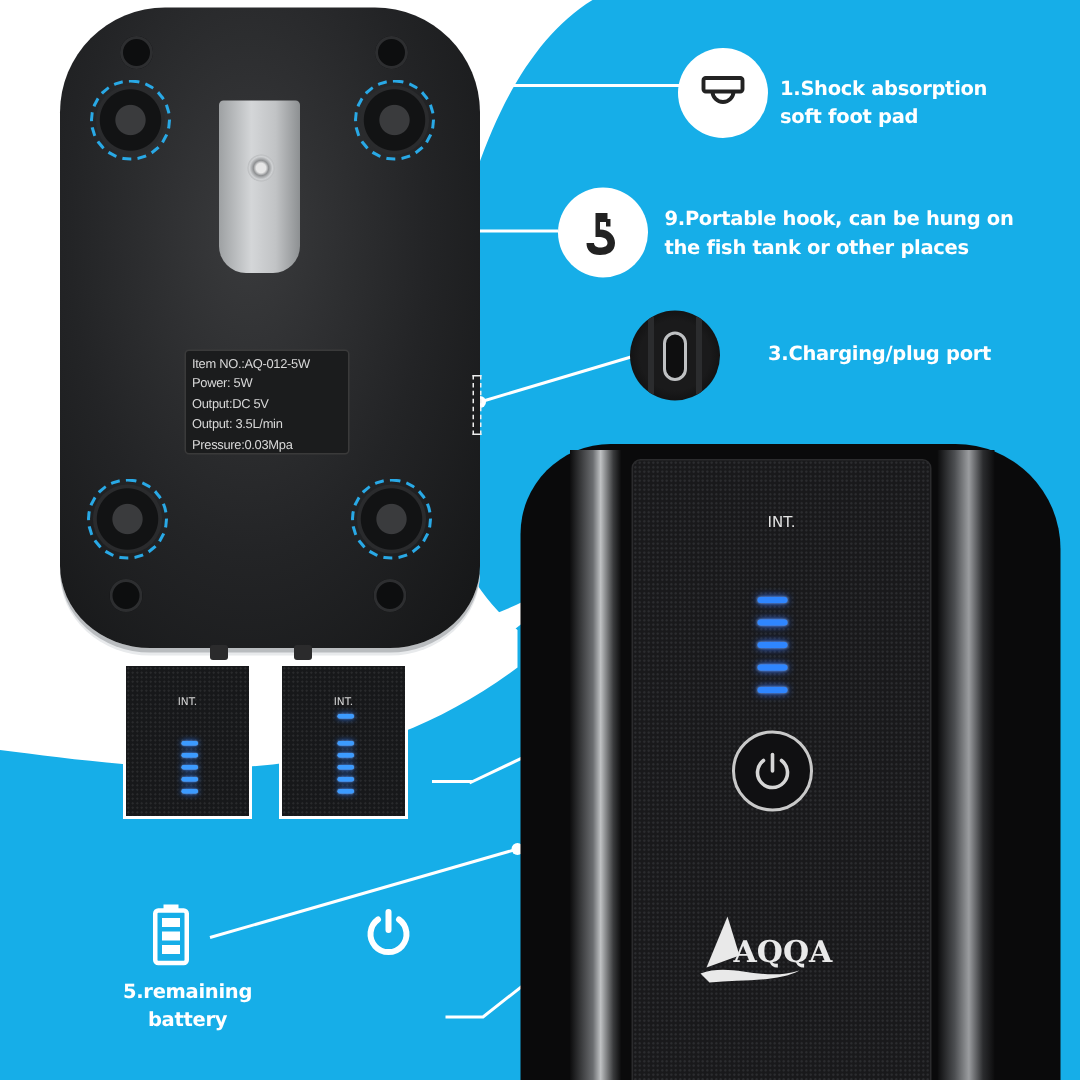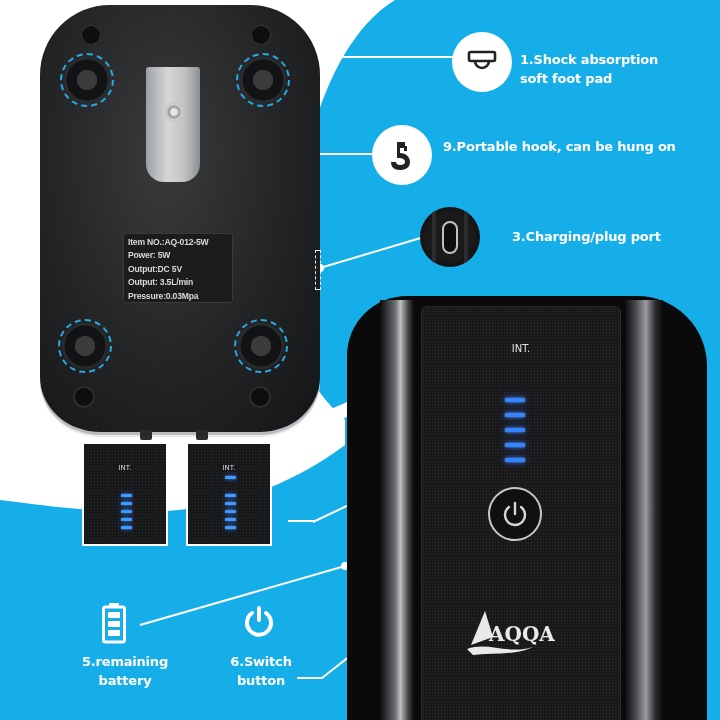--- a/index.html
+++ b/index.html
@@ -11,21 +11,21 @@
   
   .back-device { left: 40px; top: 5px; width: 280px; height: 427px; border-radius: 70px 70px 60px 60px / 70px 70px 55px 55px;
     background: radial-gradient(ellipse at 45% 35%, #3a3b3d 0%, #232426 55%, #141516 100%);
     box-shadow: 0 3px 0 #b9bcbf, 0 5px 0 #e8eaec; }
   .hole { width: 22px; height: 22px; border-radius: 50%; background: #0d0e0f; box-shadow: inset 0 0 0 2px #2d2e30; }
   .foot { width: 46px; height: 46px; border-radius: 50%; background: radial-gradient(circle, #3a3b3d 0 30%, #121314 32% 62%, #2a2b2d 64%); }
   .foot-ring { width: 54px; height: 54px; border-radius: 50%; border: 2px dashed #29a9e6; }
   .clip { left: 146px; top: 67px; width: 54px; height: 115px; background: linear-gradient(90deg,#9ea1a3,#d4d6d8 40%,#c1c3c5 70%,#8d9092); border-radius: 3px 3px 18px 18px; }
   .screw { left: 165px; top: 103px; width: 18px; height: 18px; border-radius: 50%; background: radial-gradient(circle,#e6e6e6 0 25%,#8f9193 40%,#cfd1d3 60%,#7c7e80); }
   .label { left: 123px; top: 233px; width: 110px; height: 70px; background: #1b1c1d; border: 1px solid #3a3a3a; border-radius: 3px; padding: 2px 4px; }
-  .label div { color: #d8d8d8; font-family: "Liberation Sans Narrow","Liberation Sans", sans-serif; font-size: 8.6px; line-height: 13.4px; letter-spacing: -0.2px; white-space: nowrap; font-weight: bold; }
+  .label div { color: #d8d8d8; font-family: "Liberation Sans Narrow","Liberation Sans", sans-serif; font-size: 8.6px; line-height: 13.4px; letter-spacing: -0.2px; white-space: nowrap; }
   .nozzle { width: 12px; height: 10px; background: #2b2b2c; border-radius: 2px; top: 430px; }
 
   
   .panel { top: 442px; width: 86px; height: 104px; background: #17181a; border: 2px solid #fff;
     background-image: radial-gradient(#2a2b2d 0.6px, transparent 0.8px); background-size: 3px 3px; }
   .panel .int { position: absolute; top: 20px; width: 100%; text-align: center; color: #d7d7d7; font-size: 7px; }
   .led { position: absolute; width: 11px; height: 2.5px; border-radius: 2px; background: #3c9bff; box-shadow: 0 0 4px #2f7dff, 0 0 1px #9fd0ff; }
 
   
   .front { left: 347px; top: 296px; width: 360px; height: 440px; border-radius: 60px 70px 0 0; background: #0a0a0b; }
@@ -160,20 +160,21 @@
     <div>soft foot pad</div>
   </div>
 
   <div class="abs bubble" style="left:372px;top:125px">
     <svg width="26" height="32" viewBox="0 0 26 32">
       <path d="M8 3 h8 v4 h2 v5 h-3 v-3 h-4 v5 c 6 0, 10 4, 10 9 c 0 6, -5 8, -10 8 c -6 0, -9 -3, -9 -8 h5 c 0 2, 2 3, 4 3 c 3 0, 5 -1, 5 -3 c 0 -3, -3 -4, -6 -4 h-2 Z" fill="#222"></path>
     </svg>
   </div>
   <div class="abs callout-text" style="left:443px;top:137px">
     <div>9.Portable hook, can be hung on</div>
+    <div>the fish tank or other places</div>
   </div>
 
   <div class="abs port-bubble">
     <div class="port-ridge"></div>
     <div class="port-ridge2"></div>
     <div class="port-slot"></div>
   </div>
   <div class="abs callout-text" style="left:512px;top:227px">3.Charging/plug port</div>
 
 
@@ -186,18 +187,14 @@
   </svg>
   <div class="abs callout-text" style="left:62px;top:652px;width:126px;text-align:center">
     <div>5.remaining</div>
     <div>battery</div>
   </div>
 
   <svg class="abs" style="left:243px;top:605px" width="32" height="34" viewBox="0 0 32 34">
     <path d="M9 8 A12 12 0 1 0 23 8" fill="none" stroke="#fff" stroke-width="4" stroke-linecap="round"></path>
     <line x1="16" y1="3" x2="16" y2="15" stroke="#fff" stroke-width="4" stroke-linecap="round"></line>
   </svg>
-  <div class="abs callout-text" style="left:222px;top:652px;width:78px;text-align:center">
-    <div>6.Switch</div>
-    <div>button</div>
-  </div>
 
 </div>
 
 </body></html>

